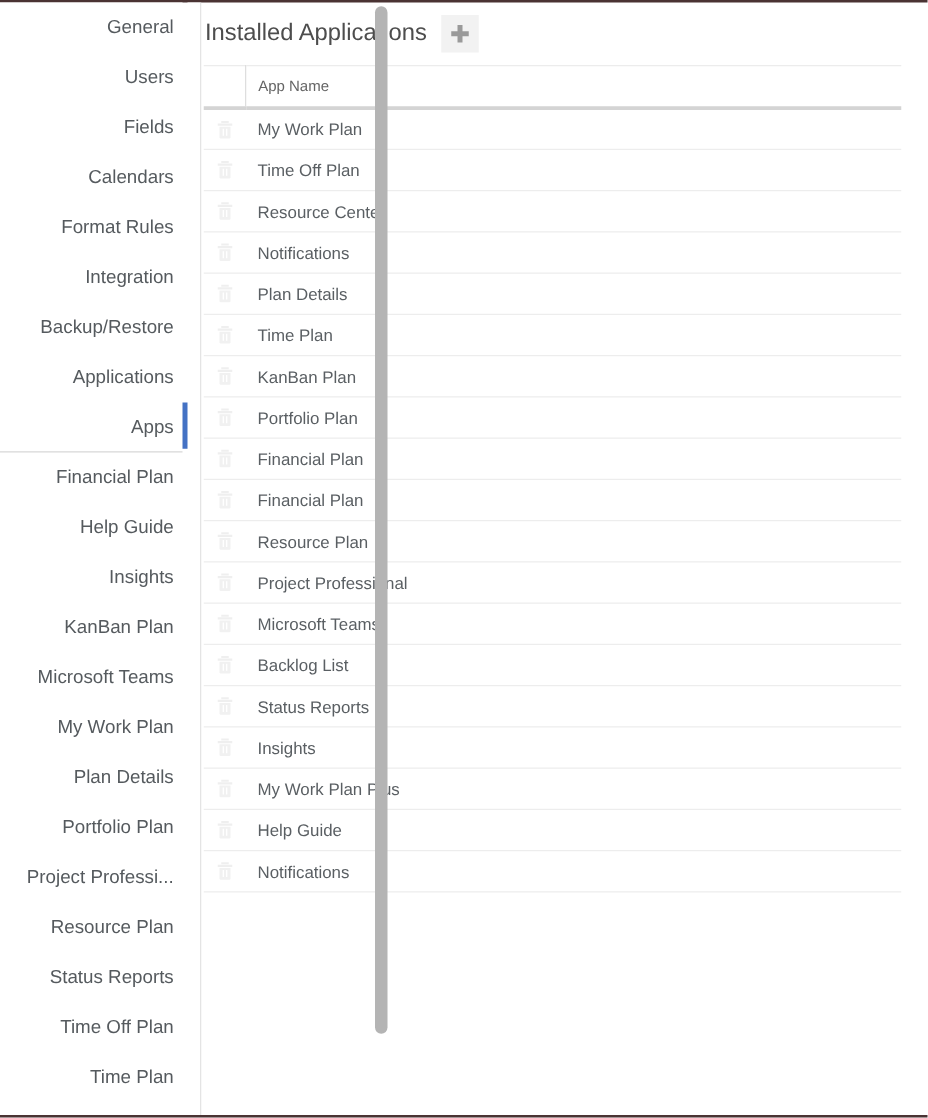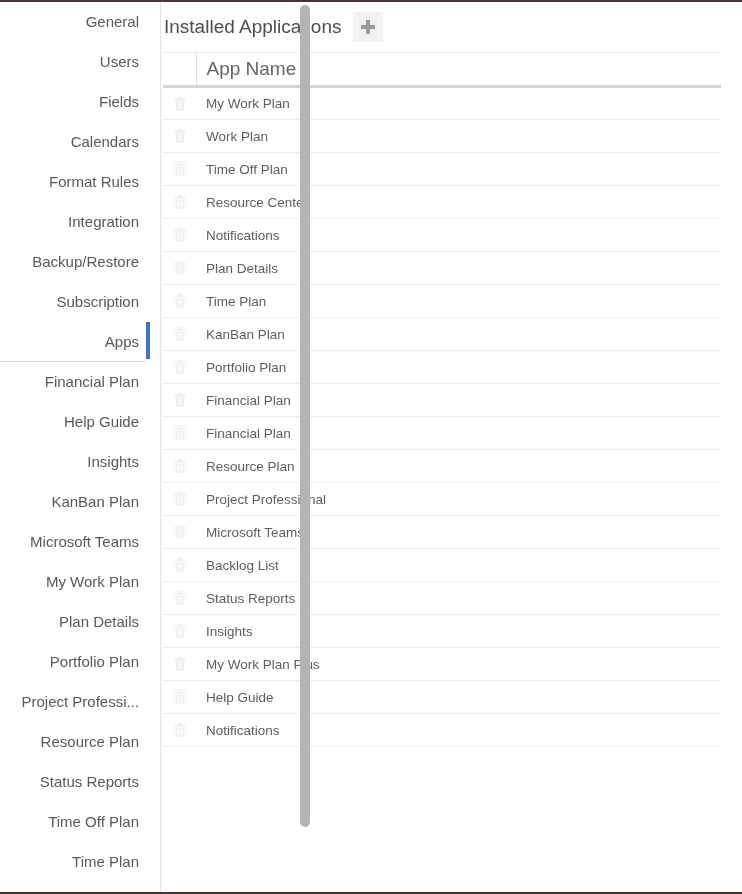--- a/index.html
+++ b/index.html
@@ -155,21 +155,21 @@
     border-collapse: collapse;
     table-layout: fixed;
     font-size: 13.5px;
   }
   #apps-grid col.col-actions { width: 33px; }
   #apps-grid col.col-name { width: 525px; }
 
   #apps-grid thead th {
     height: 34px;
     font-weight: normal;
-    font-size: 19px;
+    font-size: 12px;
     color: #656565;
     text-align: left;
     vertical-align: middle;
     border-bottom: 3px solid #d4d4d4;
     border-top: 1px solid #ececec;
     background: #ffffff;
     box-sizing: border-box;
   }
   #apps-grid thead th.header-actions {
     border-right: 1px solid #dedede;
@@ -211,21 +211,21 @@
 
   <nav id="sidebar">
     <ul class="nav-list" id="nav-list">
         <li class="nav-item">General</li>
         <li class="nav-item">Users</li>
         <li class="nav-item">Fields</li>
         <li class="nav-item">Calendars</li>
         <li class="nav-item">Format Rules</li>
         <li class="nav-item">Integration</li>
         <li class="nav-item">Backup/Restore</li>
-        <li class="nav-item">Subscription</li>
+        <li class="nav-item">Applications</li>
         <li class="nav-item group-end">Apps</li>
         <li class="nav-item">Financial Plan</li>
         <li class="nav-item">Help Guide</li>
         <li class="nav-item">Insights</li>
         <li class="nav-item">KanBan Plan</li>
         <li class="nav-item">Microsoft Teams</li>
         <li class="nav-item">My Work Plan</li>
         <li class="nav-item">Plan Details</li>
         <li class="nav-item">Portfolio Plan</li>
         <li class="nav-item">Project Professi...</li>
@@ -274,30 +274,20 @@
             <td class="cell-name">My Work Plan</td>
           </tr>
           <tr>
             <td class="cell-actions"><span><svg class="delete-icon" viewBox="0 0 16 16" xmlns="http://www.w3.org/2000/svg">
                   <rect x="5" y="0.8" width="6" height="1.6" fill="#efefef"></rect>
                   <rect x="2.2" y="2.8" width="11.6" height="1.8" fill="#efefef"></rect>
                   <path d="M3.6 5.4 h8.8 v8.4 a1 1 0 0 1 -1 1 h-6.8 a1 1 0 0 1 -1 -1 z" fill="#f1f1f1"></path>
                   <rect x="6.1" y="7.0" width="1.1" height="5.6" fill="#ffffff"></rect>
                   <rect x="8.8" y="7.0" width="1.1" height="5.6" fill="#ffffff"></rect>
                 </svg></span></td>
-            <td class="cell-name">Work Plan</td>
-          </tr>
-          <tr>
-            <td class="cell-actions"><span><svg class="delete-icon" viewBox="0 0 16 16" xmlns="http://www.w3.org/2000/svg">
-                  <rect x="5" y="0.8" width="6" height="1.6" fill="#efefef"></rect>
-                  <rect x="2.2" y="2.8" width="11.6" height="1.8" fill="#efefef"></rect>
-                  <path d="M3.6 5.4 h8.8 v8.4 a1 1 0 0 1 -1 1 h-6.8 a1 1 0 0 1 -1 -1 z" fill="#f1f1f1"></path>
-                  <rect x="6.1" y="7.0" width="1.1" height="5.6" fill="#ffffff"></rect>
-                  <rect x="8.8" y="7.0" width="1.1" height="5.6" fill="#ffffff"></rect>
-                </svg></span></td>
             <td class="cell-name">Time Off Plan</td>
           </tr>
           <tr>
             <td class="cell-actions"><span><svg class="delete-icon" viewBox="0 0 16 16" xmlns="http://www.w3.org/2000/svg">
                   <rect x="5" y="0.8" width="6" height="1.6" fill="#efefef"></rect>
                   <rect x="2.2" y="2.8" width="11.6" height="1.8" fill="#efefef"></rect>
                   <path d="M3.6 5.4 h8.8 v8.4 a1 1 0 0 1 -1 1 h-6.8 a1 1 0 0 1 -1 -1 z" fill="#f1f1f1"></path>
                   <rect x="6.1" y="7.0" width="1.1" height="5.6" fill="#ffffff"></rect>
                   <rect x="8.8" y="7.0" width="1.1" height="5.6" fill="#ffffff"></rect>
                 </svg></span></td>

